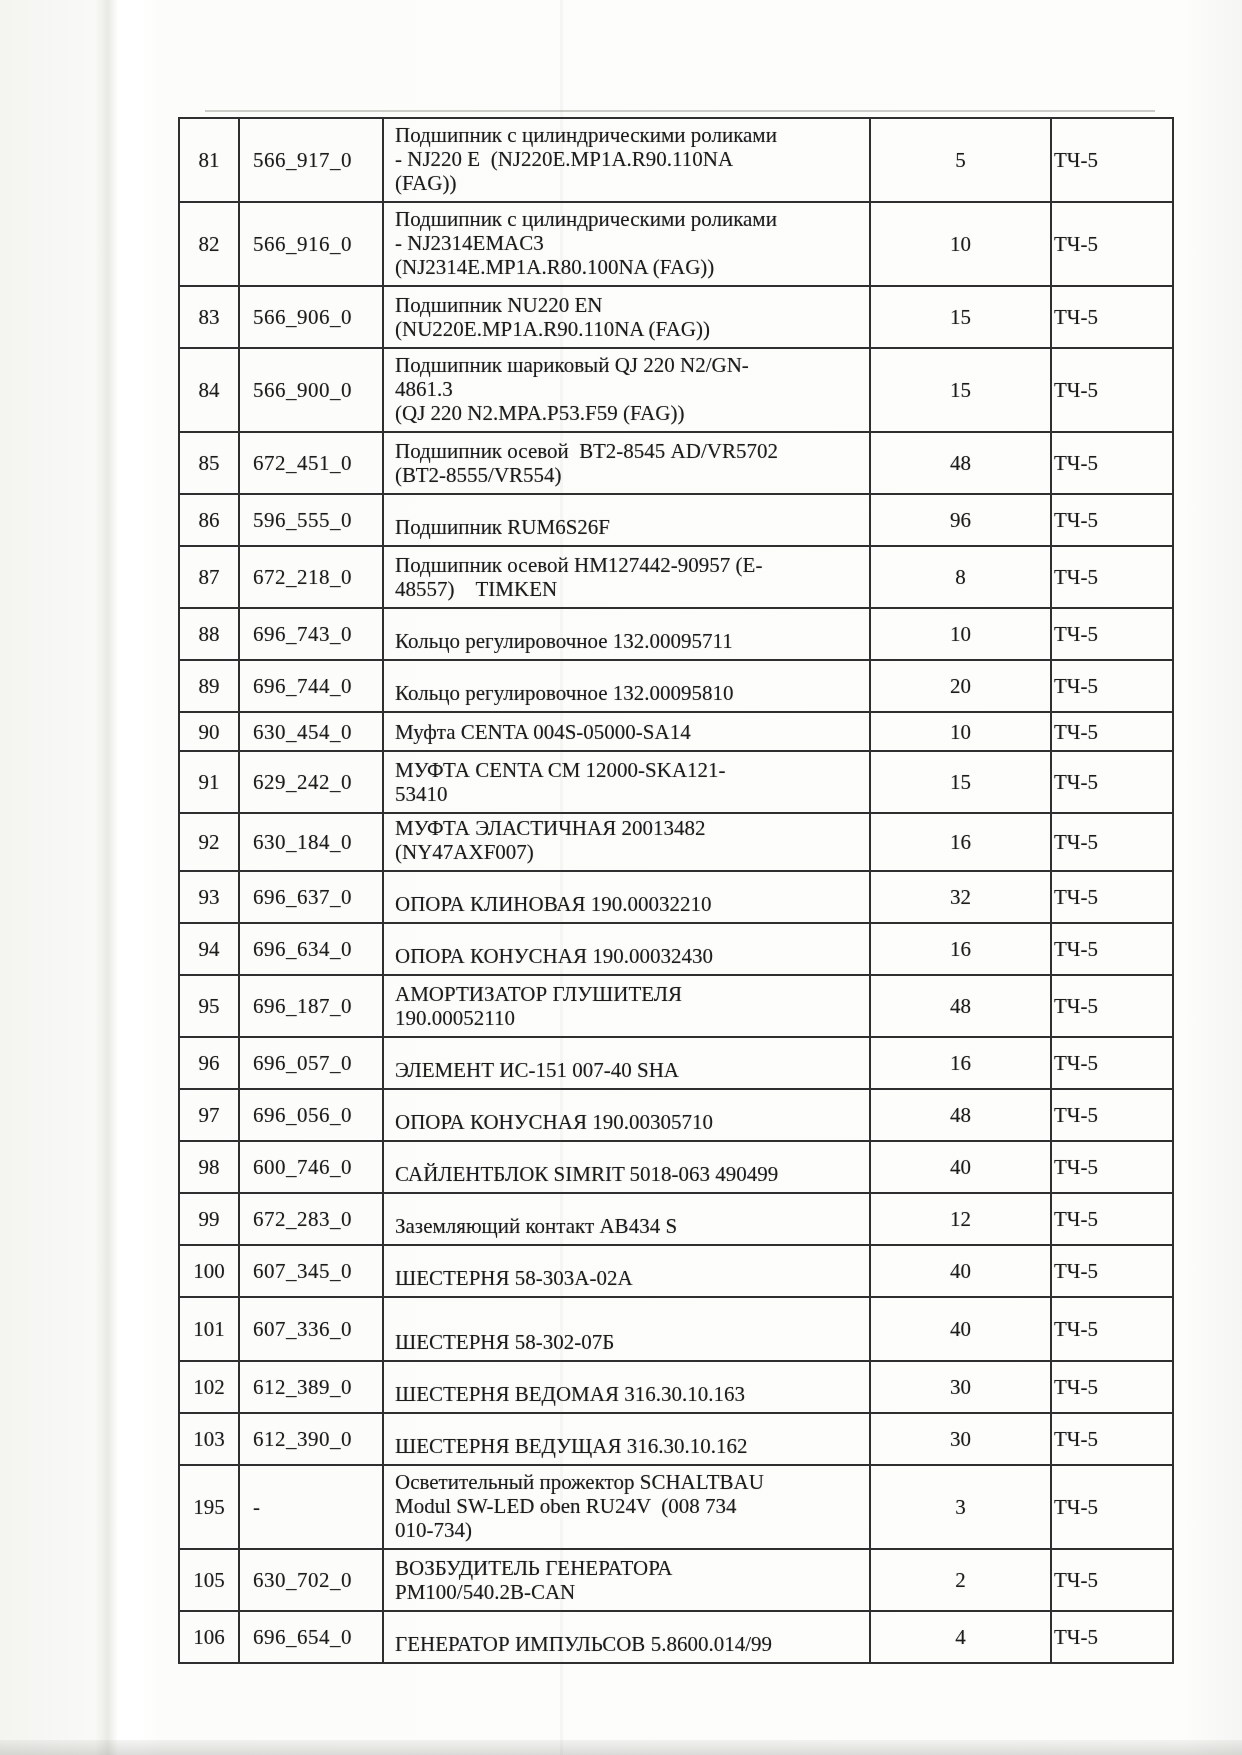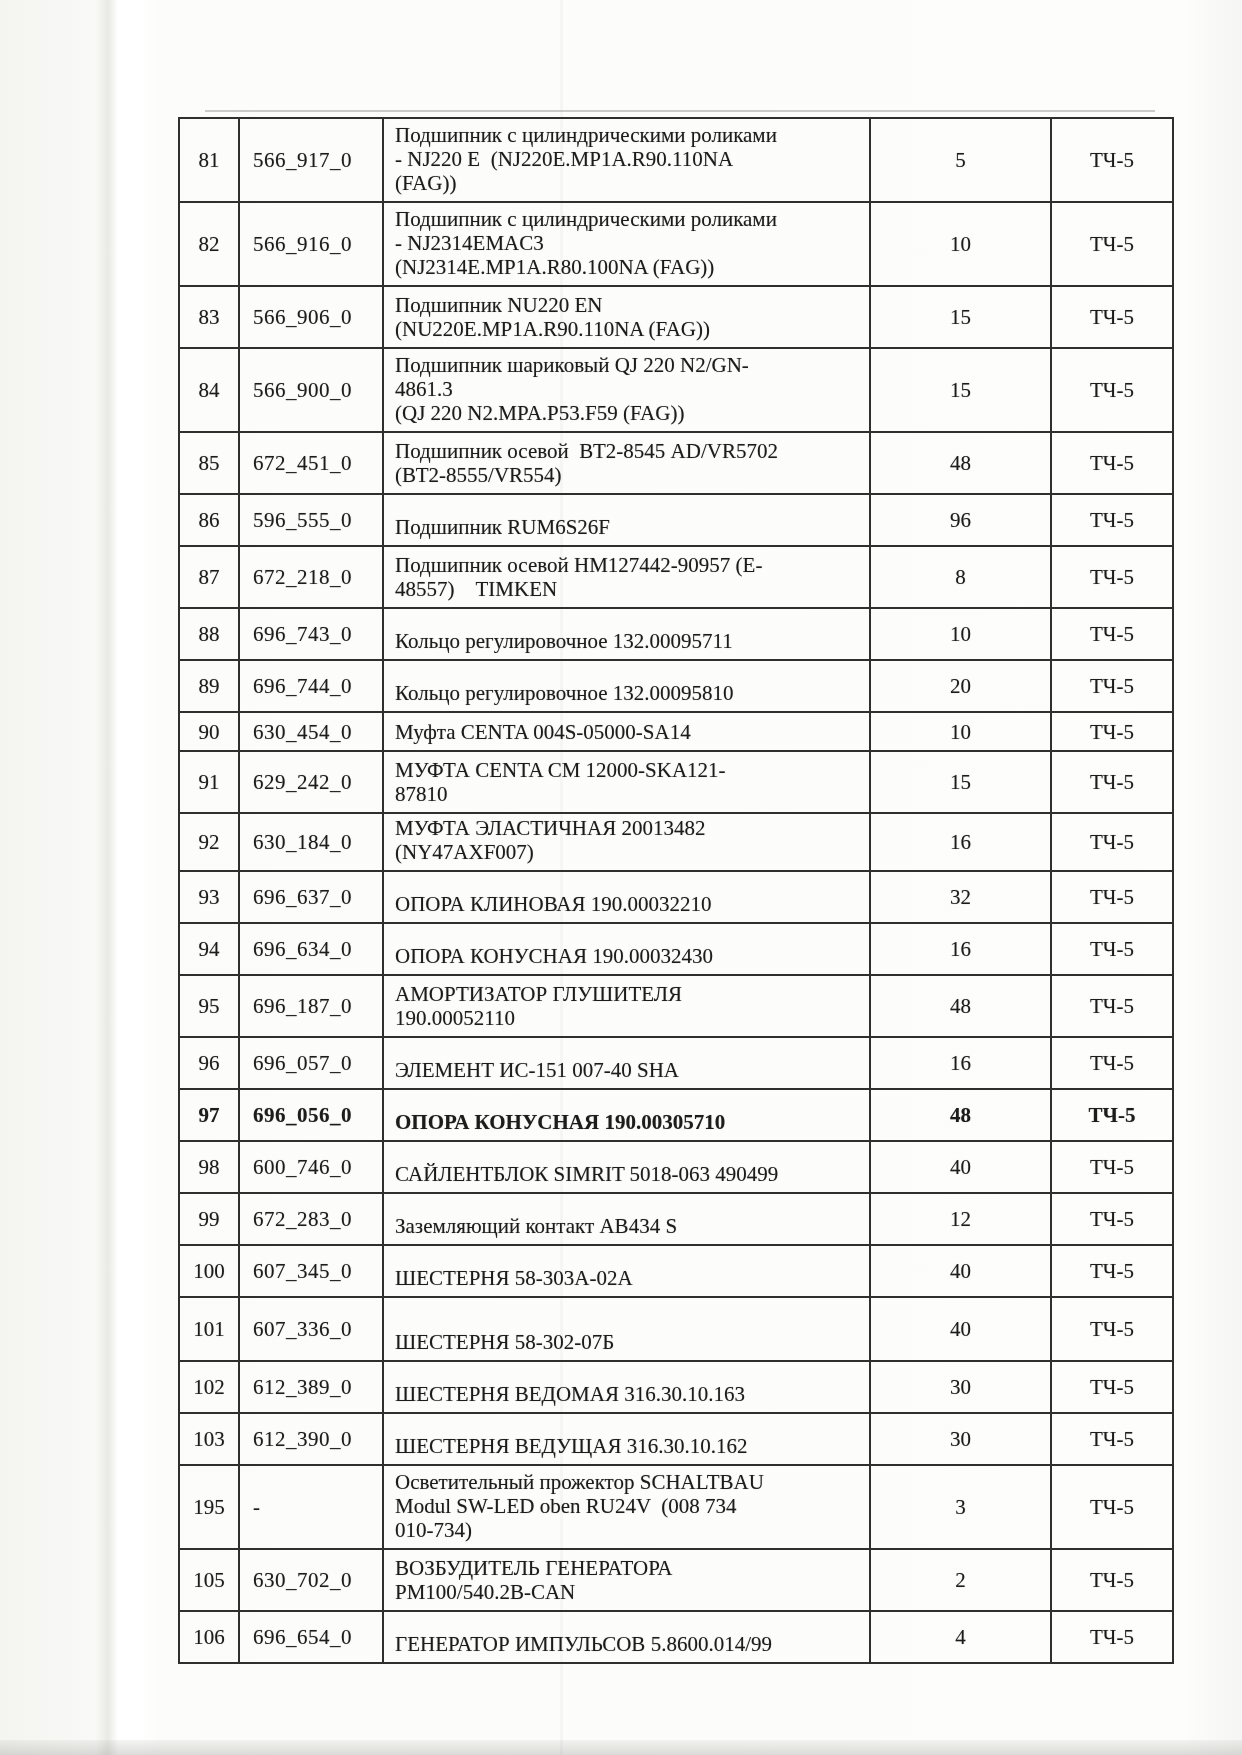--- a/index.html
+++ b/index.html
@@ -91,21 +91,21 @@
     vertical-align: bottom;
     padding: 2px 8px 6px 11px;
     white-space: pre-wrap;
   }
   td.c-qty {
     text-align: center;
     vertical-align: middle;
     padding: 2px 2px;
   }
   td.c-depot {
-    text-align: center;
+    text-align: left;
     vertical-align: middle;
     padding: 2px 2px;
   }
 </style>
 </head>
 <body>
 
 <div class="page">
   <div class="streak"></div>
   <div class="top-scan-line"></div>
@@ -197,21 +197,21 @@
     <td class="c-num">90</td>
     <td class="c-code">630_454_0</td>
     <td class="c-desc">Муфта CENTA 004S-05000-SA14</td>
     <td class="c-qty">10</td>
     <td class="c-depot">ТЧ-5</td>
   </tr>
         <tr style="height: 62px;">
     <td class="c-num">91</td>
     <td class="c-code">629_242_0</td>
     <td class="c-desc">МУФТА CENTA CM 12000-SKA121-
-87810</td>
+53410</td>
     <td class="c-qty">15</td>
     <td class="c-depot">ТЧ-5</td>
   </tr>
         <tr style="height: 50px;">
     <td class="c-num">92</td>
     <td class="c-code">630_184_0</td>
     <td class="c-desc">МУФТА ЭЛАСТИЧНАЯ 20013482
 (NY47AXF007)</td>
     <td class="c-qty">16</td>
     <td class="c-depot">ТЧ-5</td>
@@ -238,21 +238,21 @@
     <td class="c-qty">48</td>
     <td class="c-depot">ТЧ-5</td>
   </tr>
         <tr style="height: 52px;">
     <td class="c-num">96</td>
     <td class="c-code">696_057_0</td>
     <td class="c-desc">ЭЛЕМЕНТ ИС-151 007-40 SHA</td>
     <td class="c-qty">16</td>
     <td class="c-depot">ТЧ-5</td>
   </tr>
-        <tr style="height: 52px; font-weight: bold;">
+        <tr style="height: 52px;">
     <td class="c-num">97</td>
     <td class="c-code">696_056_0</td>
     <td class="c-desc">ОПОРА КОНУСНАЯ 190.00305710</td>
     <td class="c-qty">48</td>
     <td class="c-depot">ТЧ-5</td>
   </tr>
         <tr style="height: 52px;">
     <td class="c-num">98</td>
     <td class="c-code">600_746_0</td>
     <td class="c-desc">САЙЛЕНТБЛОК SIMRIT 5018-063 490499</td>

